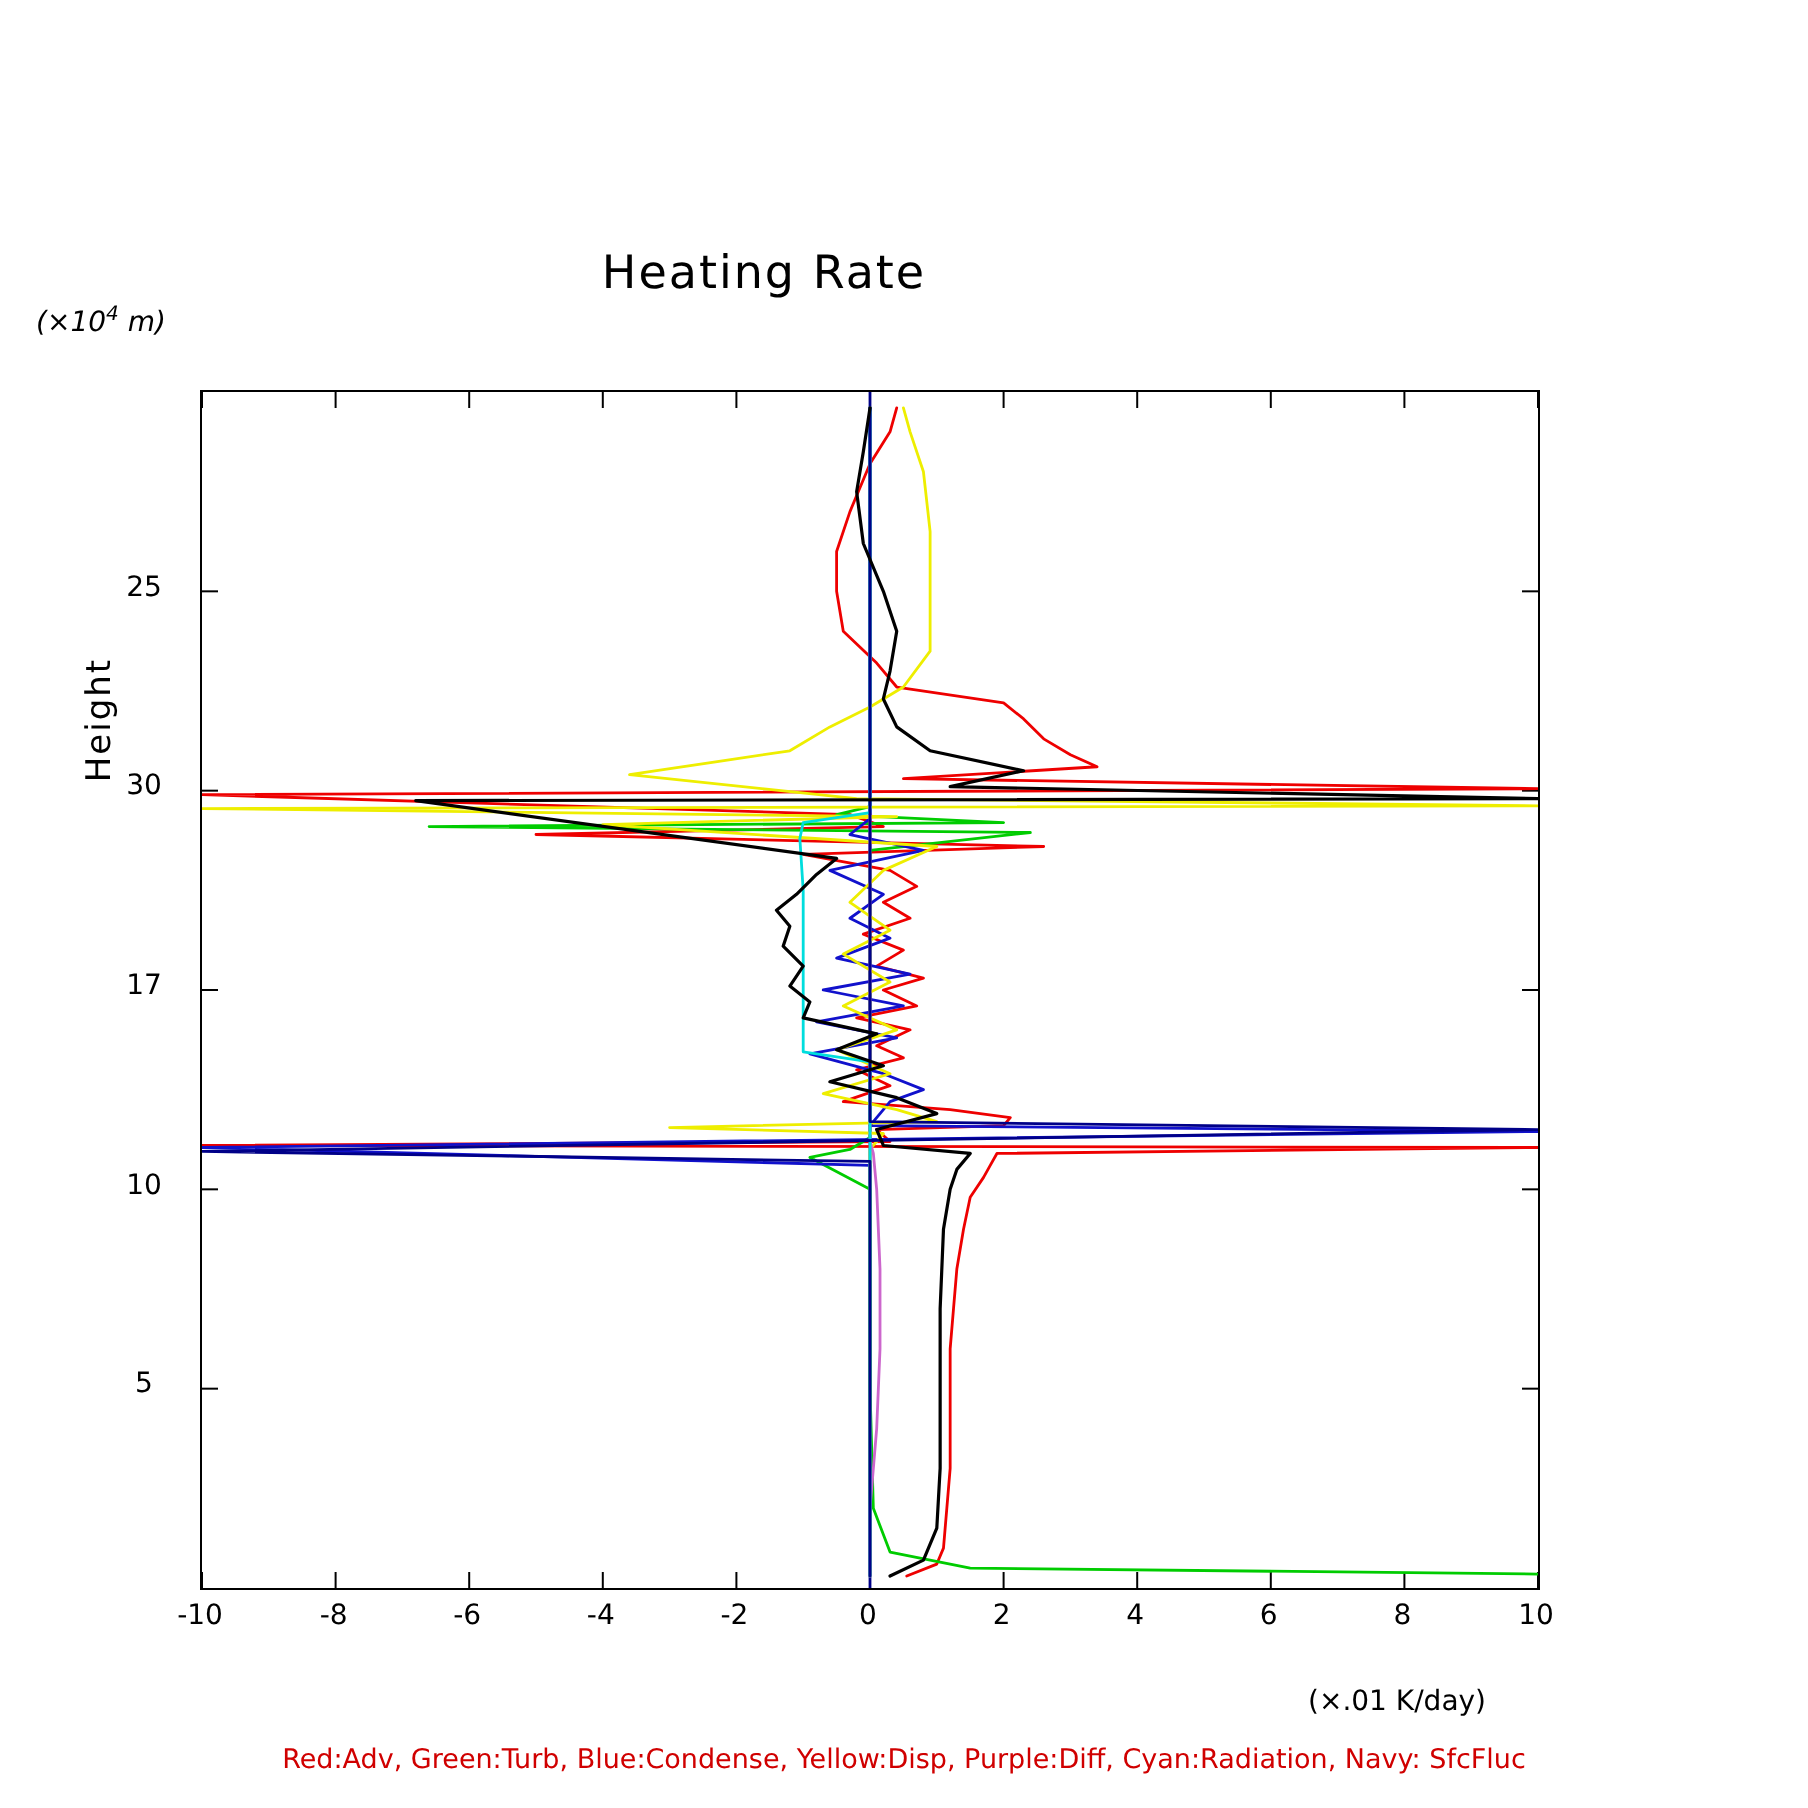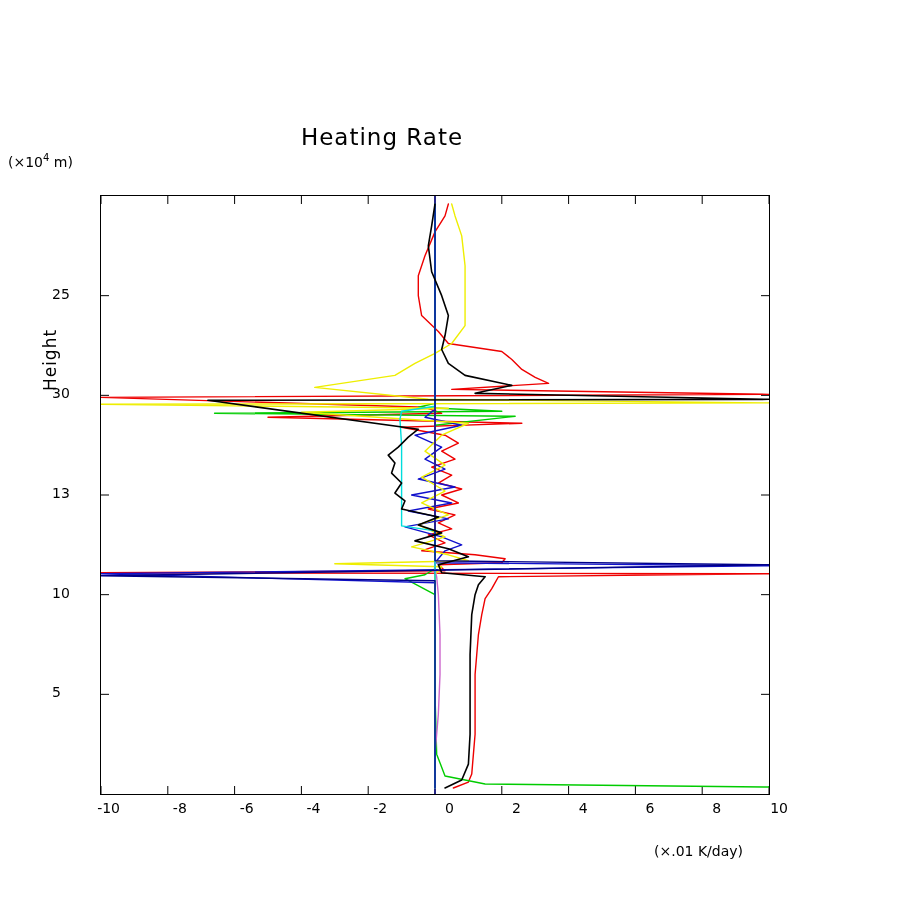--- a/index.html
+++ b/index.html
@@ -24,23 +24,24 @@
     left: 0;
     top: 124px;
     width: 764px;
     text-align: center;
     font-size: 23px;
     letter-spacing: 1px;
     color: #000;
   }
   .unit-top {
     position: absolute;
-    left: 8px;
+    left: 18px;
     top: 152px;
     font-size: 14px;
+    font-style: italic;
   }
   .unit-top sup {
     font-size: 10px;
   }
   .ylabel {
     position: absolute;
     left: 40px;
     top: 420px;
     width: 120px;
     transform: rotate(-90deg);
@@ -73,28 +74,28 @@
     height: 600px;
     border: 1px solid #000;
     box-sizing: border-box;
   }
   .plot svg {
     display: block;
   }
   .tick-x {
     position: absolute;
     font-size: 14px;
-    text-align: right;
+    text-align: center;
     width: 40px;
     top: 800px;
   }
   .tick-y {
     position: absolute;
     font-size: 14px;
-    text-align: left;
+    text-align: center;
     width: 40px;
     left: 52px;
   }
 </style>
 </head>
 <body>
 
 <div id="page">
 
   <div class="title">Heating Rate</div>
@@ -160,19 +161,20 @@
       <div class="tick-x" style="left: 414px;">0</div>
       <div class="tick-x" style="left: 480.8px;">2</div>
       <div class="tick-x" style="left: 547.6px;">4</div>
       <div class="tick-x" style="left: 614.4px;">6</div>
       <div class="tick-x" style="left: 681.2px;">8</div>
       <div class="tick-x" style="left: 748px;">10</div>
     </div>
   <div id="yticks">
       <div class="tick-y" style="top: 684.333px;">5</div>
       <div class="tick-y" style="top: 584.667px;">10</div>
-      <div class="tick-y" style="top: 485px;">13</div>
+      <div class="tick-y" style="top: 485px;">17</div>
       <div class="tick-y" style="top: 385.333px;">30</div>
       <div class="tick-y" style="top: 285.667px;">25</div>
     </div>
 
+  <div class="caption">Red:Adv, Green:Turb, Blue:Condense, Yellow:Disp, Purple:Diff, Cyan:Radiation, Navy: SfcFluc</div>
 
 </div>
 
 </body></html>

